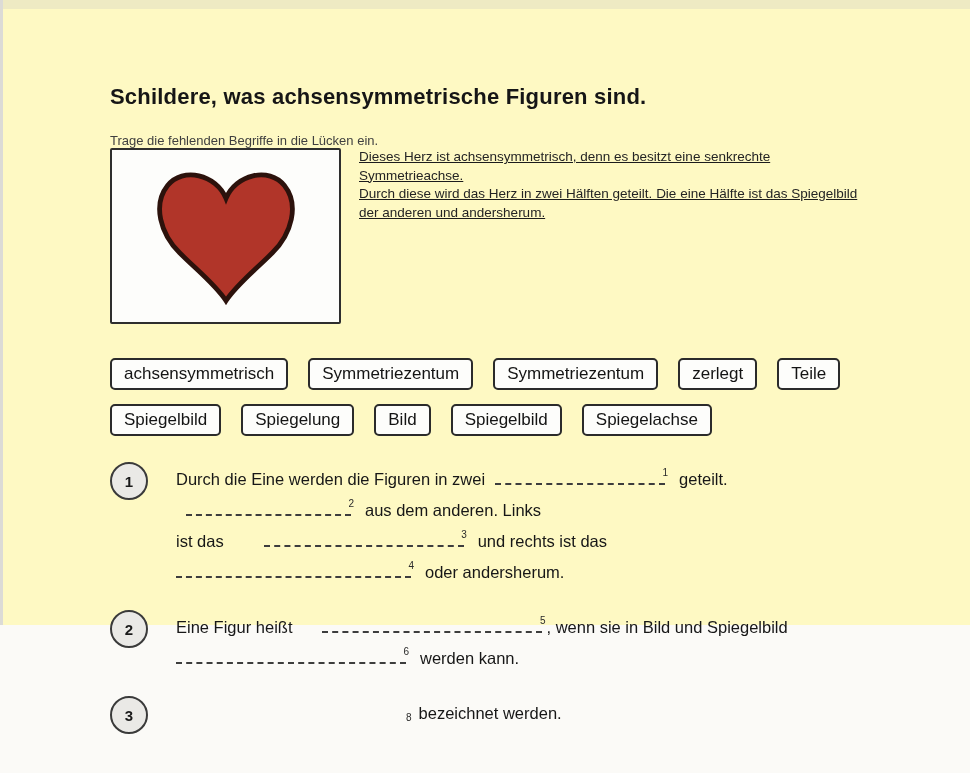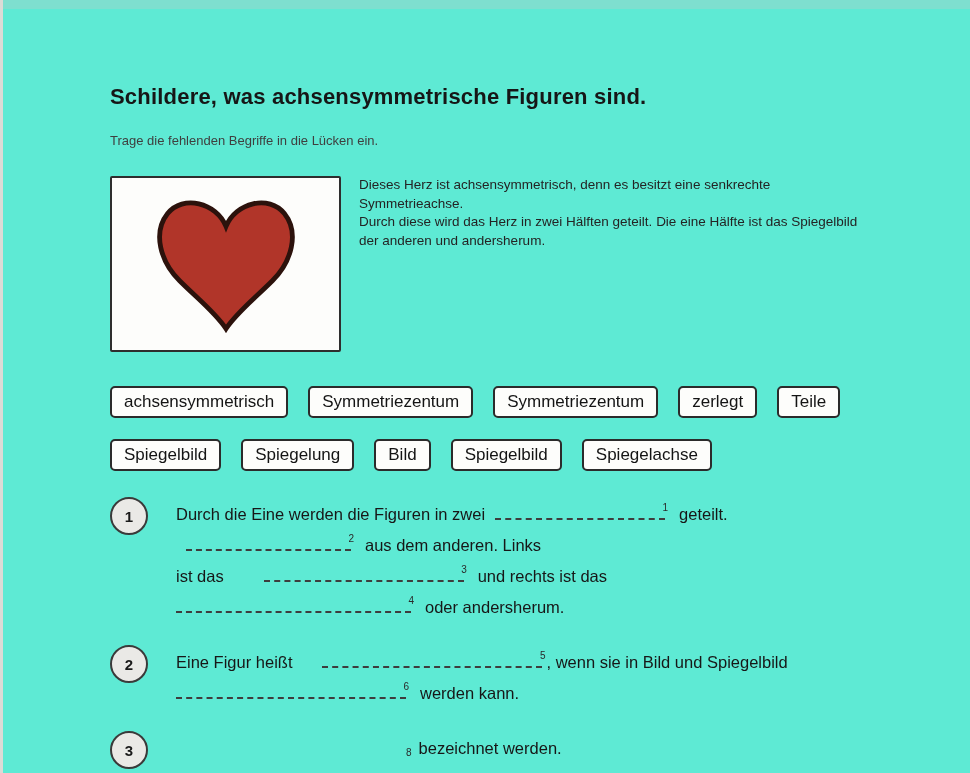--- a/index.html
+++ b/index.html
@@ -2,44 +2,44 @@
 <html><head>
 <meta charset="utf-8">
 <style>
   html,body{margin:0;padding:0;}
   body{
     width:970px;height:773px;overflow:hidden;
     background:#fbfaf7;
     font-family:"Liberation Sans","DejaVu Sans",sans-serif;
     color:#1c1c1c;
   }
-  .page{position:relative;width:970px;height:773px;background:#5eead4;}
+  .page{position:relative;width:970px;height:625px;background:#fef9c3;}
   .edge-left{position:absolute;left:0;top:0;width:3px;height:100%;background:#dcdbd6;}
   .edge-top{position:absolute;left:0;top:0;width:100%;height:9px;background:rgba(201,200,196,0.30);}
   .content{position:absolute;left:110px;top:84px;width:760px;}
 
   .title{font-size:22px;font-weight:bold;color:#161616;letter-spacing:0.2px;line-height:26px;}
   .subtitle{margin-top:23px;font-size:13px;color:#3f3f3f;}
 
-  .figure-row{margin-top:28px;display:flex;align-items:flex-start;}
+  .figure-row{display:flex;align-items:flex-start;text-decoration:underline;}
   .heart-box{
     width:227px;height:172px;flex-shrink:0;
     border:2px solid #2e2e2e;border-radius:2px;
     background:#fdfdfb;
     display:flex;align-items:center;justify-content:center;
   }
   .figure-caption{
     margin-left:18px;width:510px;
     font-size:13.5px;line-height:18.5px;color:#242424;
   }
   .figure-caption p{margin:0;}
 
   .word-bank{margin-top:34px;}
   .chip-row{display:flex;gap:20px;}
-  .chip-row + .chip-row{margin-top:21px;}
+  .chip-row + .chip-row{margin-top:14px;}
   .chip{
     border:2px solid #2b2b2b;border-radius:5px;
     background:#fdfdfb;color:#141414;
     padding:3px 12px;font-size:17px;line-height:22px;
     cursor:pointer;white-space:nowrap;
   }
 
   .exercises{margin-top:26px;}
   .exercise{display:flex;margin-bottom:22px;}
   .num-circle{

